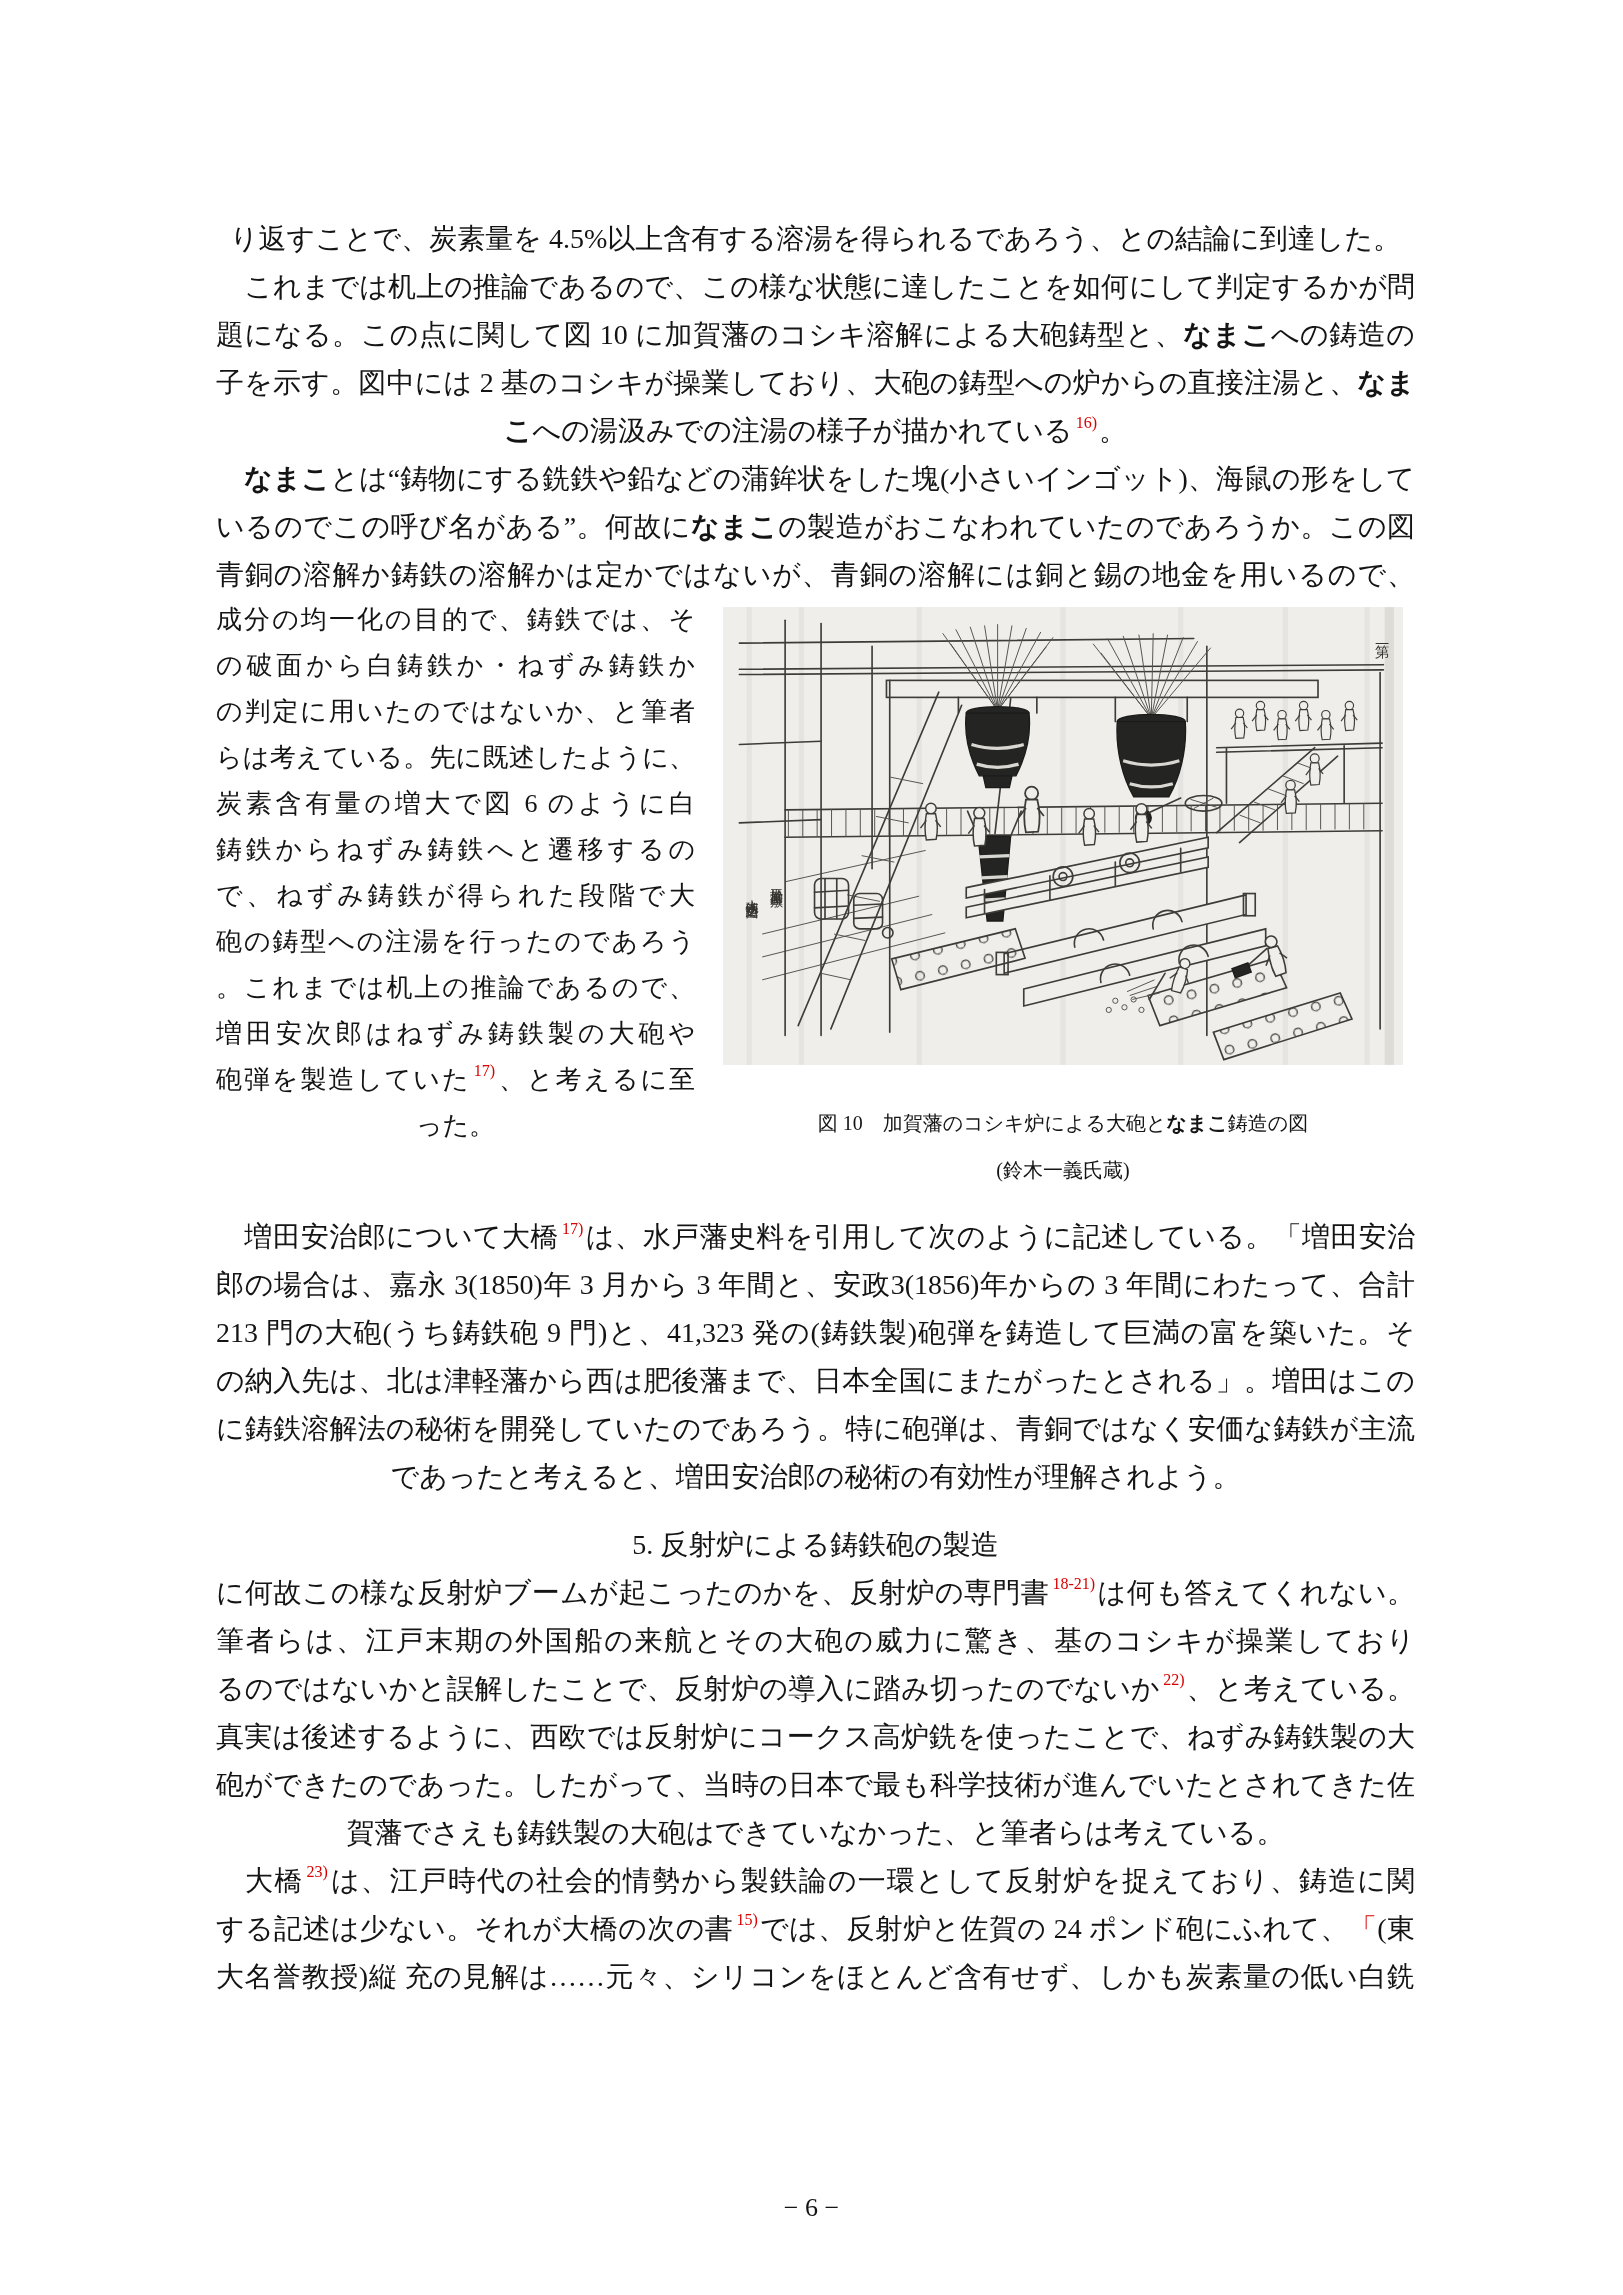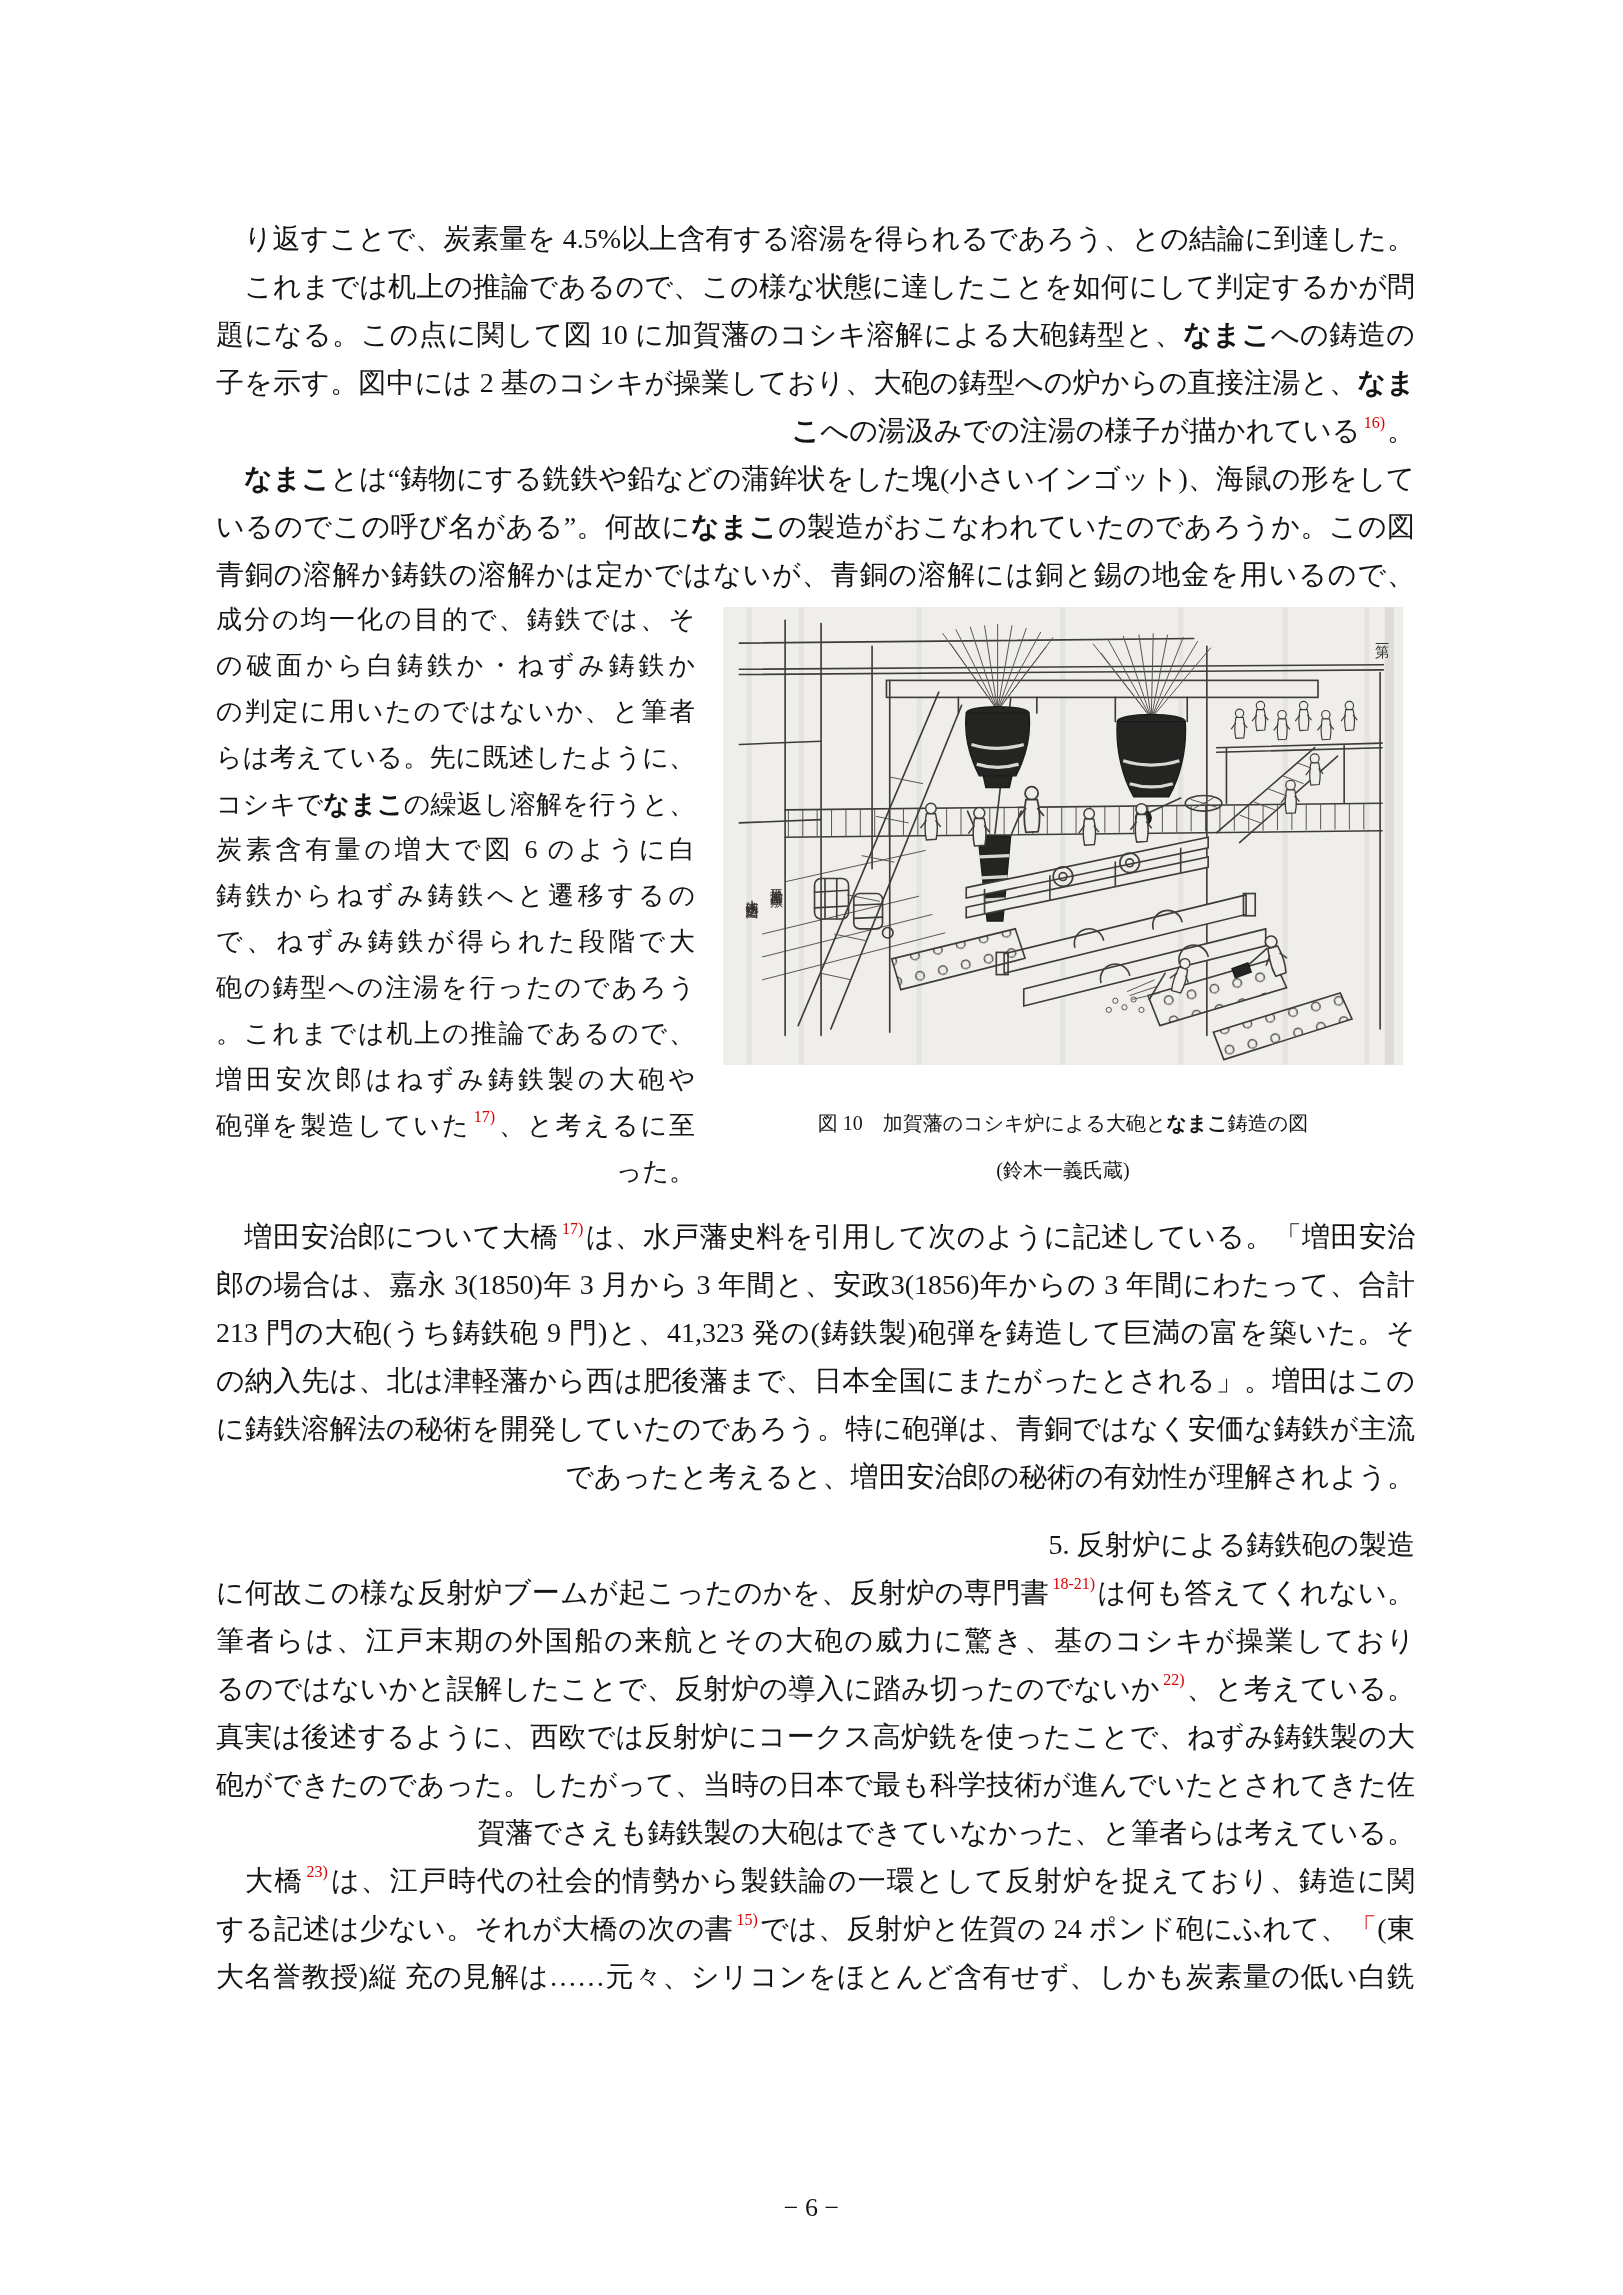--- a/index.html
+++ b/index.html
@@ -15,21 +15,21 @@
   .block{position:absolute;}
   .block-top   {left:216px; top:215px;  width:1199px;}
   .block-left  {left:216px; top:597px;  width:479px;}
   .block-bottom{left:216px; top:1213px; width:1199px;}
 
   .line{
     font-size:28px;
     line-height:48px;
     height:48px;
     overflow:hidden;
-    text-align:right;
+    text-align:center;
   }
   .block-left .line{font-size:26px;line-height:46px;height:46px;}
   .jl{text-align:justify;text-align-last:justify;}
 
   .sg-n{}
   .sg-b{font-family:"Liberation Sans","DejaVu Sans",sans-serif;font-weight:700;}
   .sg-s{color:var(--ref,#d90000);font-size:16px;position:relative;top:-12.4px;margin:0 2px 0 3.3px;}
   .sg-r{color:var(--ref,#d90000);}
 
   
@@ -82,21 +82,20 @@
       <div class="line jl"><span class="sg-n">　</span><span class="sg-b">なまこ</span><span class="sg-n">とは“鋳物にする銑鉄や鉛などの蒲鉾状をした塊(小さいインゴット)、海鼠の形をして</span></div>
       <div class="line jl"><span class="sg-n">いるのでこの呼び名がある”。何故に</span><span class="sg-b">なまこ</span><span class="sg-n">の製造がおこなわれていたのであろうか。この図が</span></div>
       <div class="line jl"><span class="sg-n">青銅の溶解か鋳鉄の溶解かは定かではないが、青銅の溶解には銅と錫の地金を用いるので、</span></div>
     </div>
 
   <div class="block block-left">
       <div class="line jl"><span class="sg-n">成分の均一化の目的で、鋳鉄では、そ</span></div>
       <div class="line jl"><span class="sg-n">の破面から白鋳鉄か・ねずみ鋳鉄か</span></div>
       <div class="line jl"><span class="sg-n">の判定に用いたのではないか、と筆者</span></div>
       <div class="line jl"><span class="sg-n">らは考えている。先に既述したように、</span></div>
-      <div class="line jl"><span class="sg-n">コシキで</span><span class="sg-b">なまこ</span><span class="sg-n">の繰返し溶解を行うと、</span></div>
       <div class="line jl"><span class="sg-n">炭素含有量の増大で図 6 のように白</span></div>
       <div class="line jl"><span class="sg-n">鋳鉄からねずみ鋳鉄へと遷移するの</span></div>
       <div class="line jl"><span class="sg-n">で、ねずみ鋳鉄が得られた段階で大</span></div>
       <div class="line jl"><span class="sg-n">砲の鋳型への注湯を行ったのであろう</span></div>
       <div class="line jl"><span class="sg-n">。これまでは机上の推論であるので、</span></div>
       <div class="line jl"><span class="sg-n">増田安次郎はねずみ鋳鉄製の大砲や</span></div>
       <div class="line jl"><span class="sg-n">砲弾を製造していた</span><span class="sg-s">17)</span><span class="sg-n">、と考えるに至</span></div>
       <div class="line"><span class="sg-n">った。</span></div>
     </div>
 

